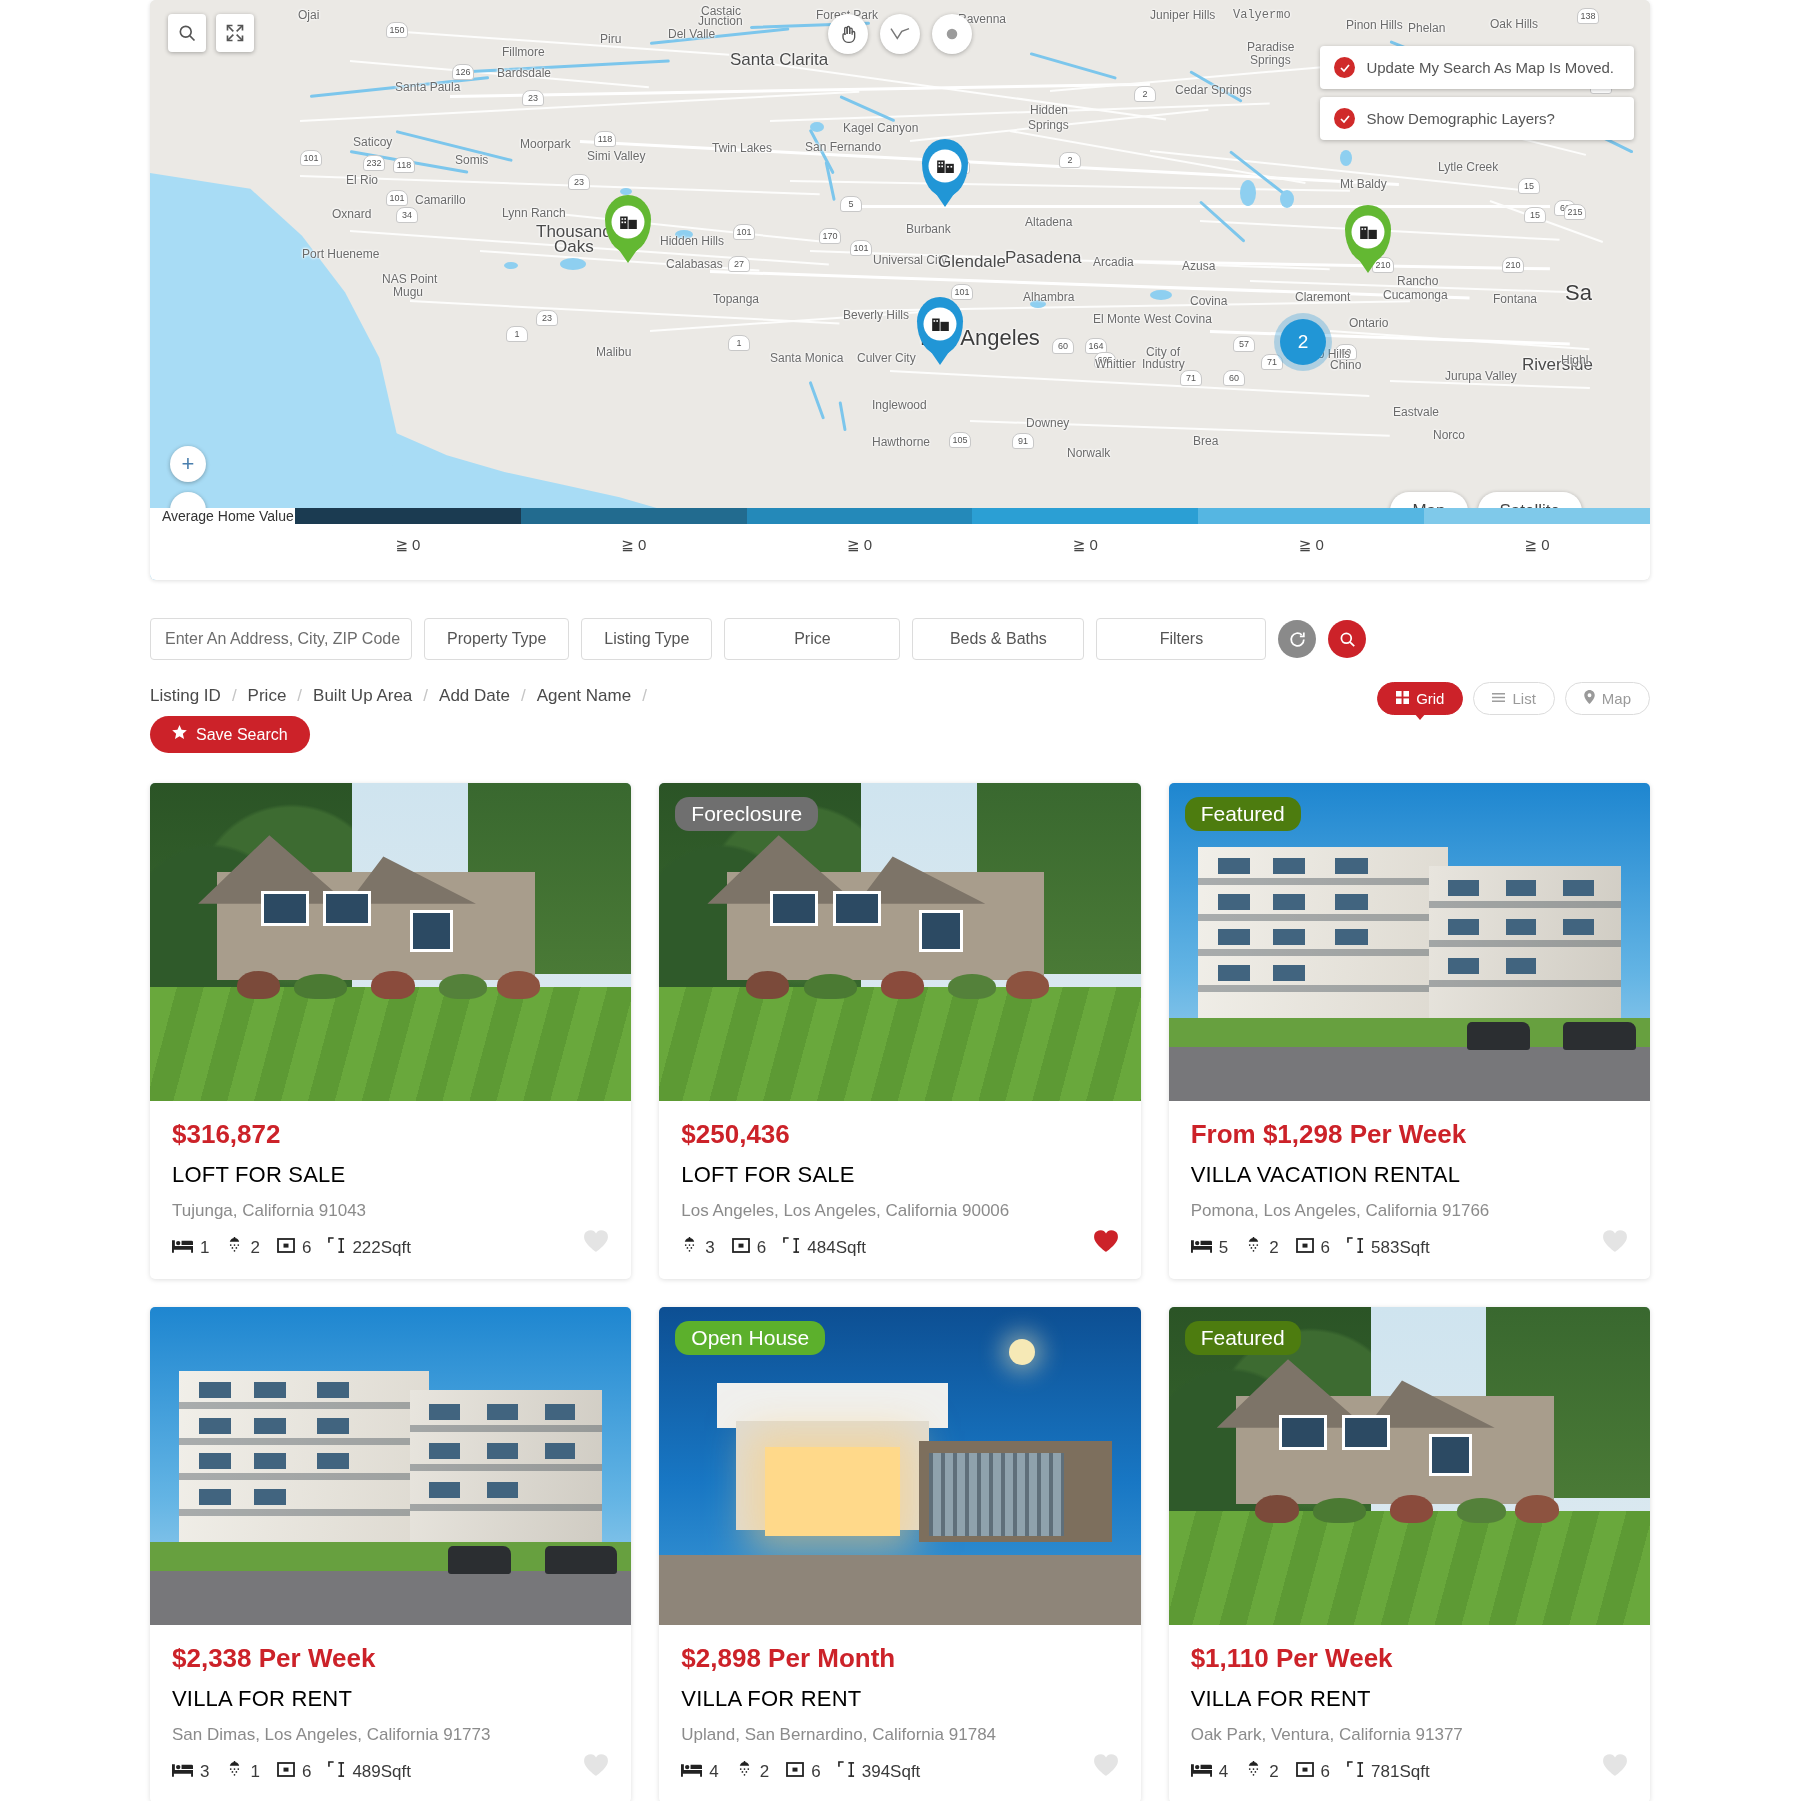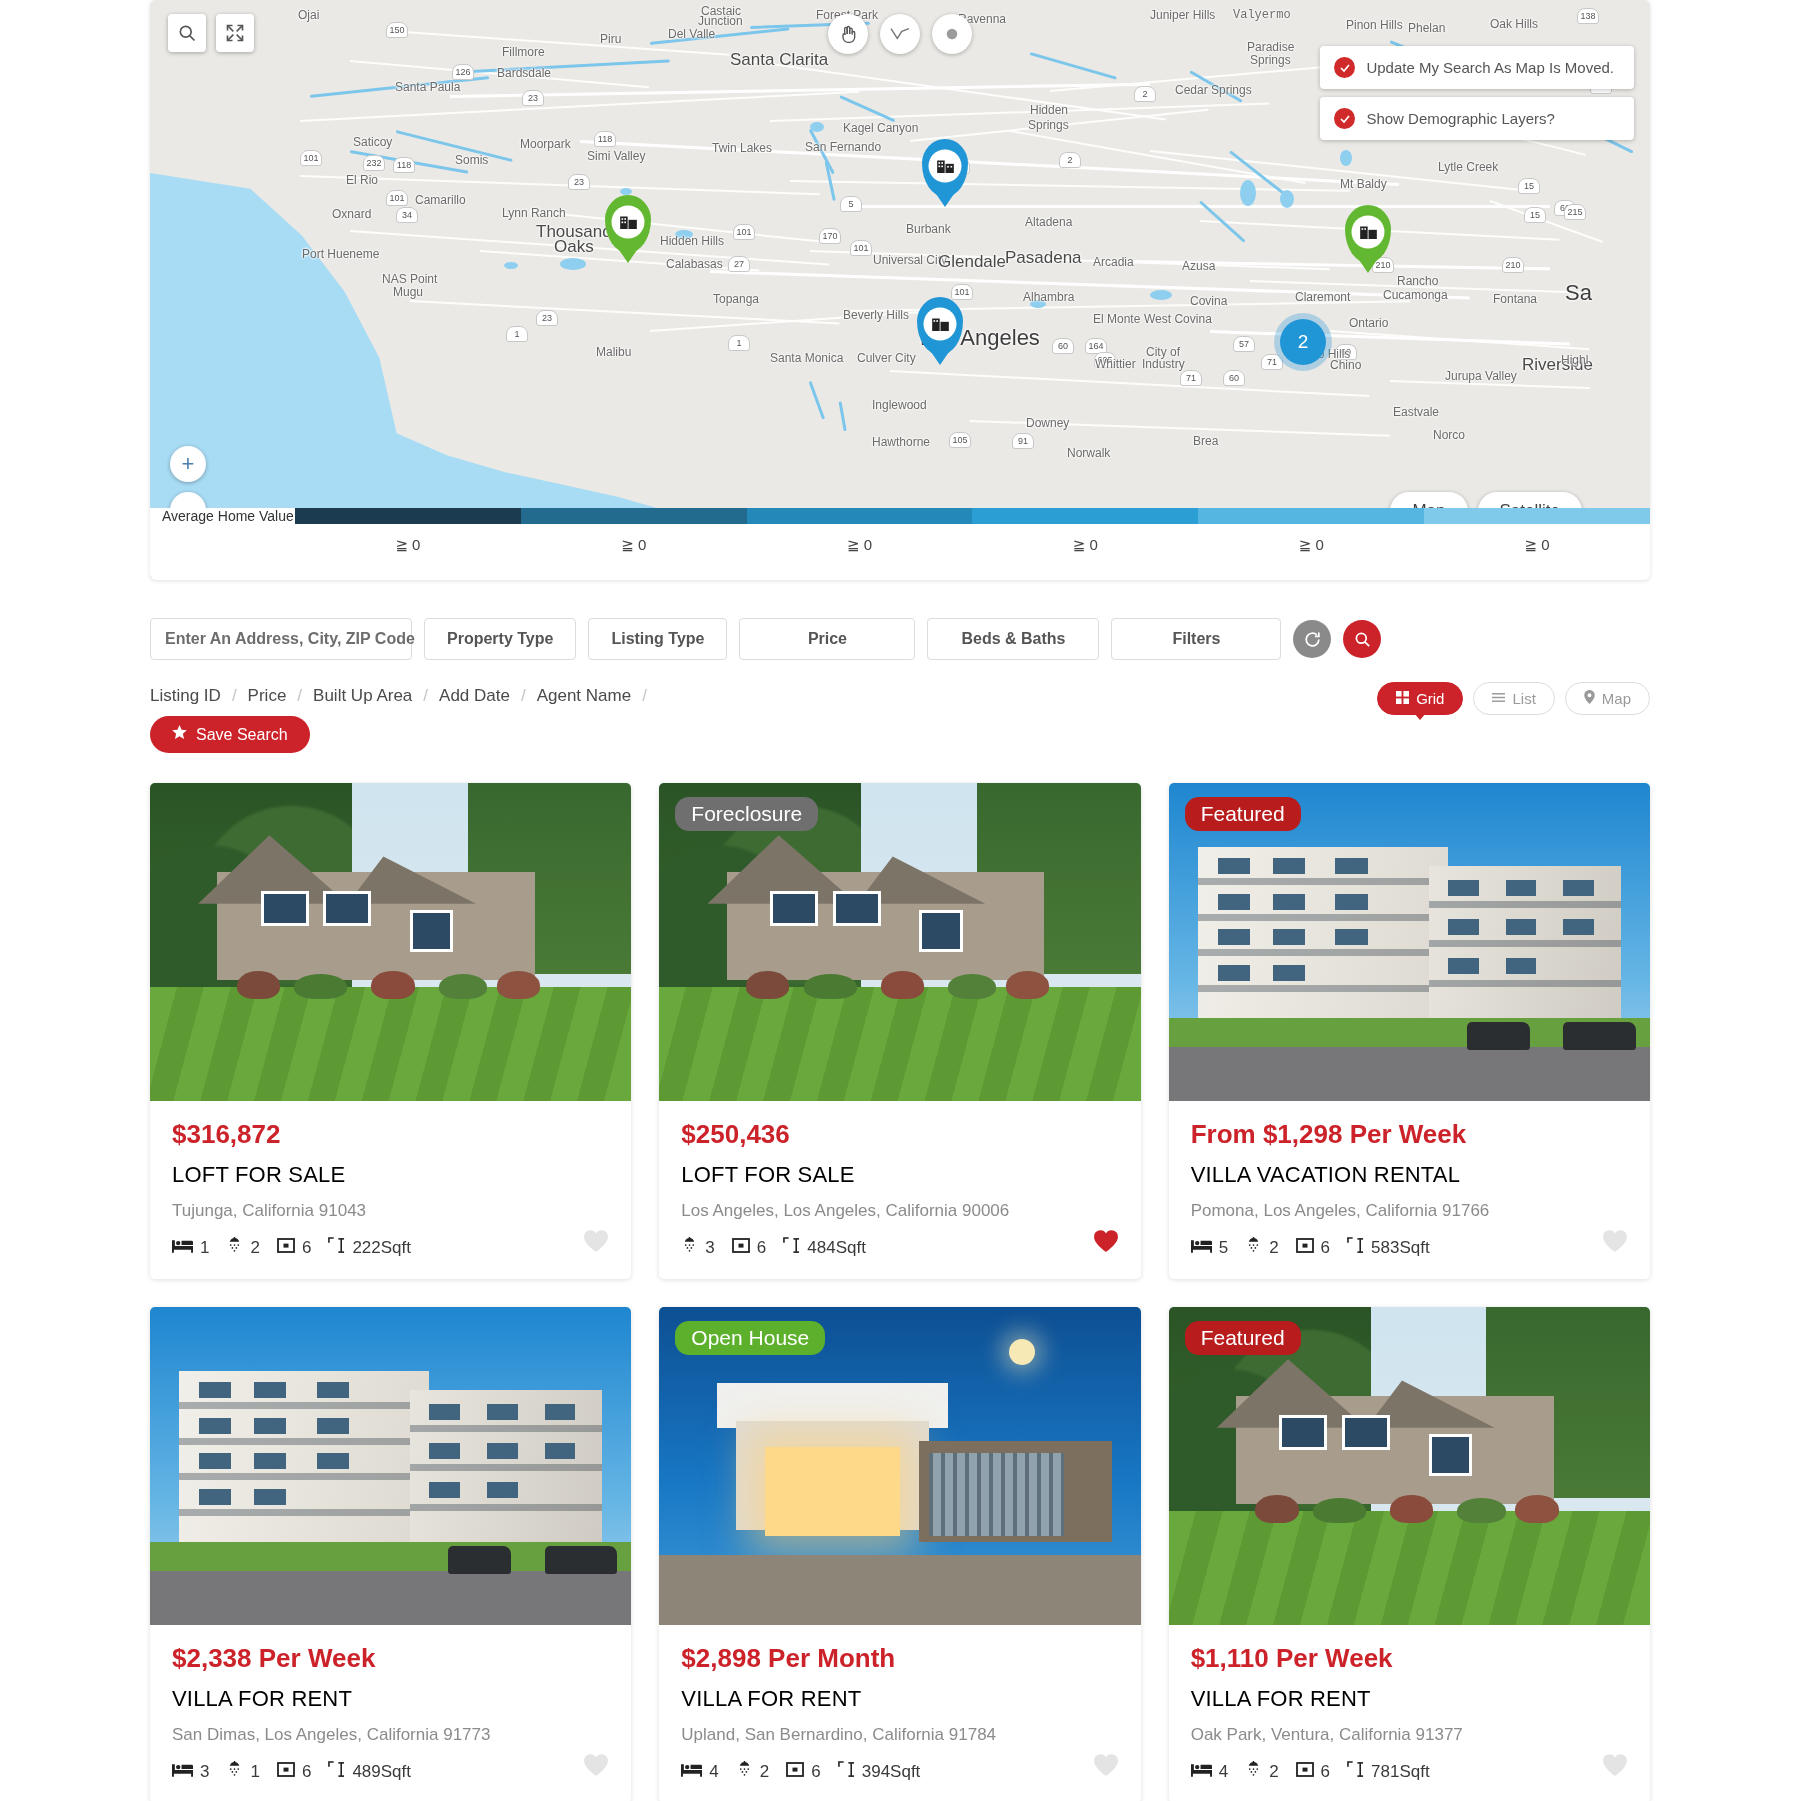--- a/index.html
+++ b/index.html
@@ -219,21 +219,20 @@
   .legend-tick {
     flex: 1; text-align: center;
     font-size: 15px; color: #444; padding-top: 12px;
   }
 
   
   .content { width: 1500px; margin: 0 auto; }
   .filters {
     display: flex; align-items: center; gap: 12px;
     padding-top: 38px;
-    font-weight: bold;
   }
   .filter-box {
     background: #fff;
     border: 1px solid #dcdcdc;
     border-radius: 4px;
     height: 42px;
     display: flex; align-items: center; justify-content: center;
     font-size: 16px; color: #555;
     cursor: pointer;
     padding: 0 22px;
@@ -304,21 +303,21 @@
   .card-photo {
     height: 318px; position: relative; overflow: hidden;
   }
   .badge {
     position: absolute; left: 16px; top: 14px;
     color: #fff; font-size: 21px;
     padding: 5px 16px; border-radius: 14px;
     z-index: 4;
   }
   .badge.grey  { background: #6f6f6f; }
-  .badge.blue  { background: #b91c1c; }
+  .badge.blue  { background: #4d7c0f; }
   .badge.green { background: #5cb02c; }
 
   .card-body { padding: 18px 22px 20px 22px; position: relative; }
   .price {
     color: #cc2229; font-size: 26px; font-weight: bold;
     margin-bottom: 12px;
   }
   .ptype {
     font-size: 22px; color: #000000; letter-spacing: .2px;
     margin-bottom: 13px;

